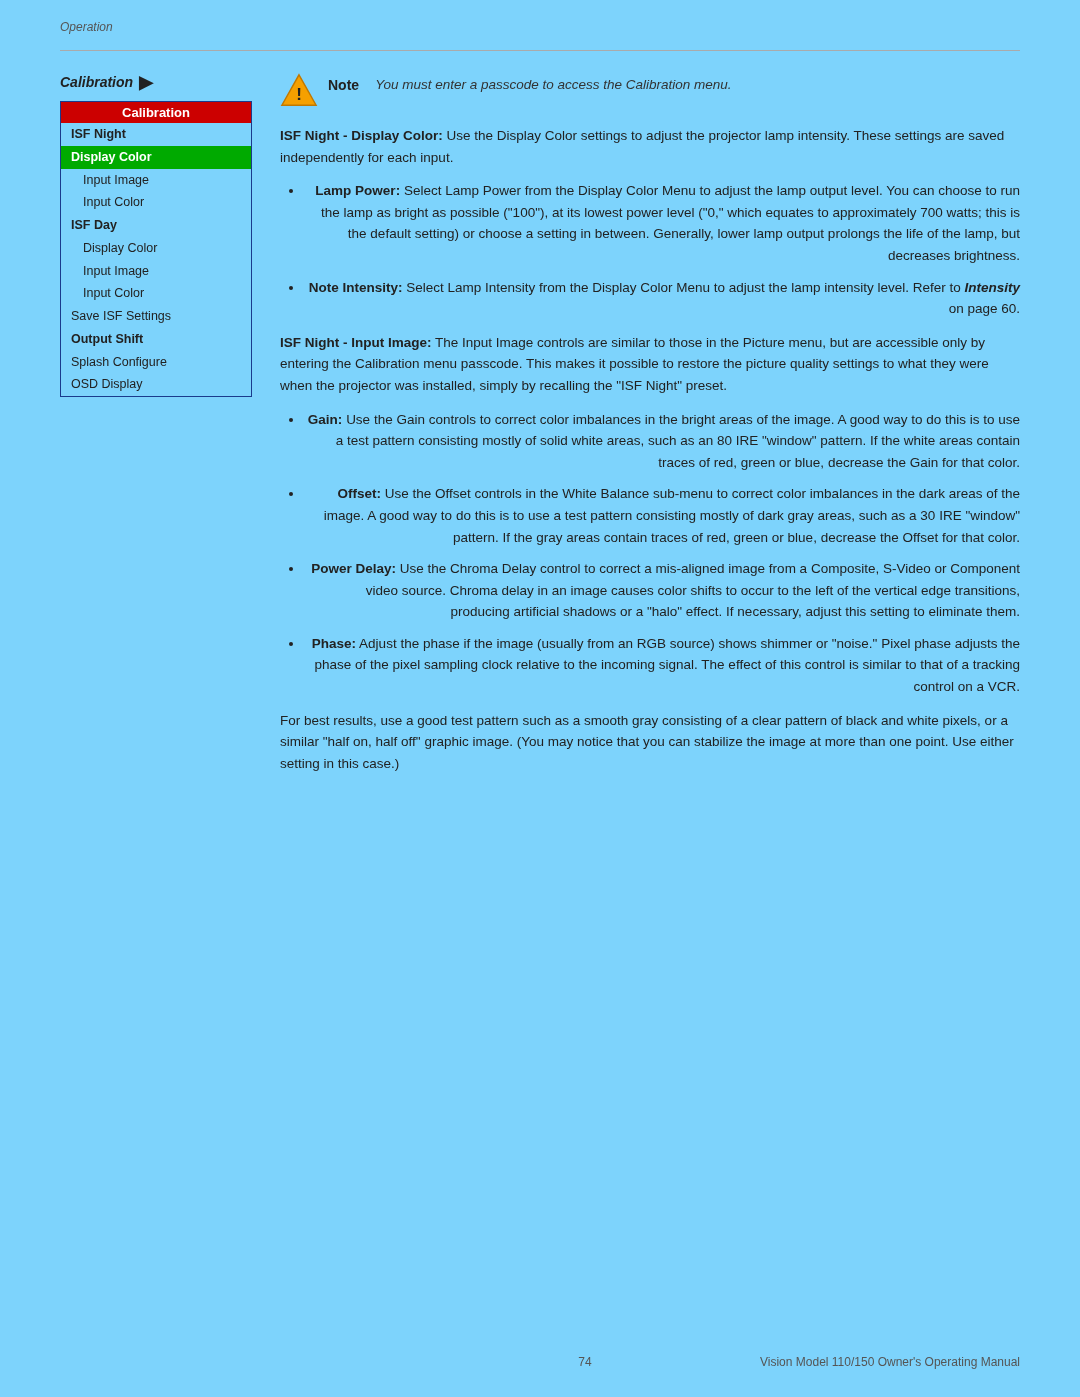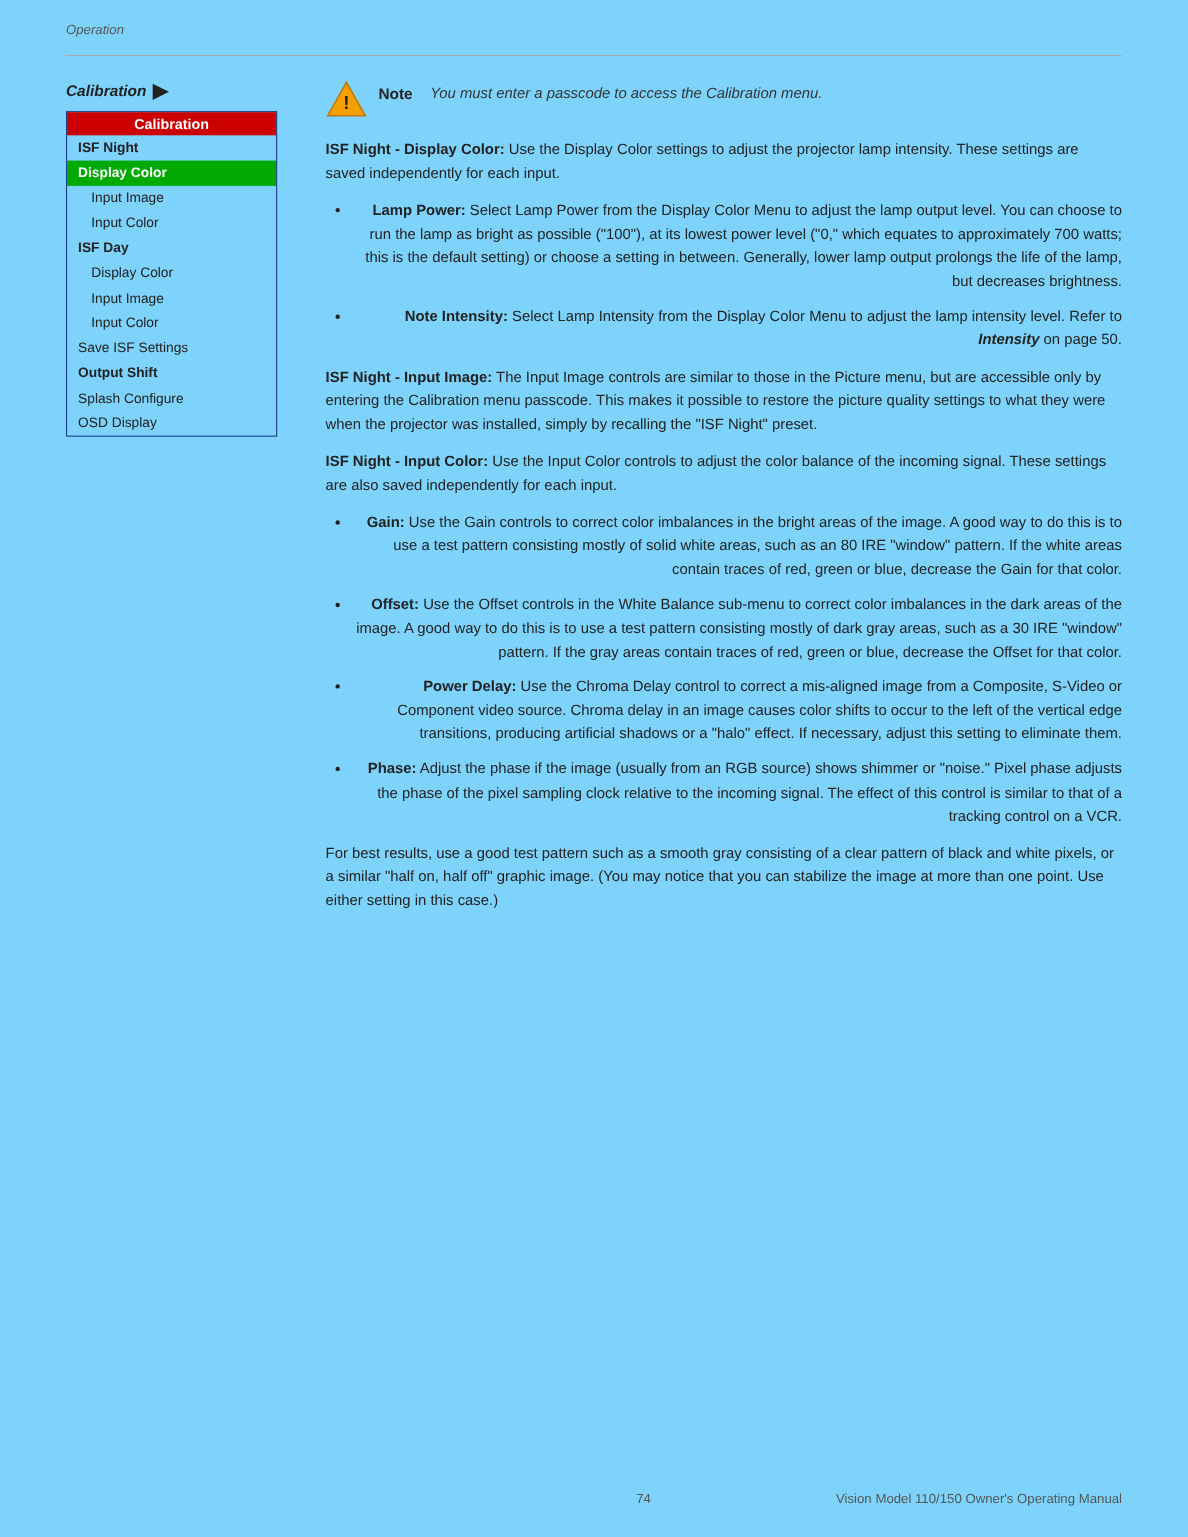--- a/index.html
+++ b/index.html
@@ -35,21 +35,21 @@
       border-top: 1.5px solid #aaa;
       margin: 8px 60px 0 60px;
     }
 
     
     .main-content {
       display: flex;
       flex-direction: row;
       padding: 0 60px;
       margin-top: 20px;
-      gap: 44px;
+      gap: 28px;
     }
 
     
     .sidebar {
       width: 192px;
       flex-shrink: 0;
     }
 
     .calib-arrow-row {
       display: flex;
@@ -284,33 +284,29 @@
 
         <ul>
           <li>
             <span class="bold-label">Lamp Power:</span>
             <span>Select Lamp Power from the Display Color Menu to adjust the lamp output level. You can choose to run the lamp as bright as possible ("100"), at its lowest power level ("0," which equates to approximately 700 watts; this is the default setting) or choose a setting in between. Generally, lower lamp output prolongs the life of the lamp, but decreases brightness.</span>
           </li>
           <li>
             <span class="bold-label">Note Intensity:</span>
             <span>Select Lamp Intensity from the Display Color Menu to adjust the lamp intensity level. Refer to</span>
             <span class="italic-label">Intensity</span>
-            <span>on page 50.</span>
+            <span>on page 60.</span>
           </li>
         </ul>
 
         <p>
           <span class="bold-label">ISF Night - Input Image:</span>
           <span>The Input Image controls are similar to those in the Picture menu, but are accessible only by entering the Calibration menu passcode. This makes it possible to restore the picture quality settings to what they were when the projector was installed, simply by recalling the "ISF Night" preset.</span>
         </p>
 
-        <p>
-          <span class="bold-label">ISF Night - Input Color:</span>
-          <span>Use the Input Color controls to adjust the color balance of the incoming signal. These settings are also saved independently for each input.</span>
-        </p>
 
         <ul>
           <li>
             <span class="bold-label">Gain:</span>
             <span>Use the Gain controls to correct color imbalances in the bright areas of the image. A good way to do this is to use a test pattern consisting mostly of solid white areas, such as an 80 IRE "window" pattern. If the white areas contain traces of red, green or blue, decrease the Gain for that color.</span>
           </li>
           <li>
             <span class="bold-label">Offset:</span>
             <span>Use the Offset controls in the White Balance sub-menu to correct color imbalances in the dark areas of the image. A good way to do this is to use a test pattern consisting mostly of dark gray areas, such as a 30 IRE "window" pattern. If the gray areas contain traces of red, green or blue, decrease the Offset for that color.</span>
           </li>

